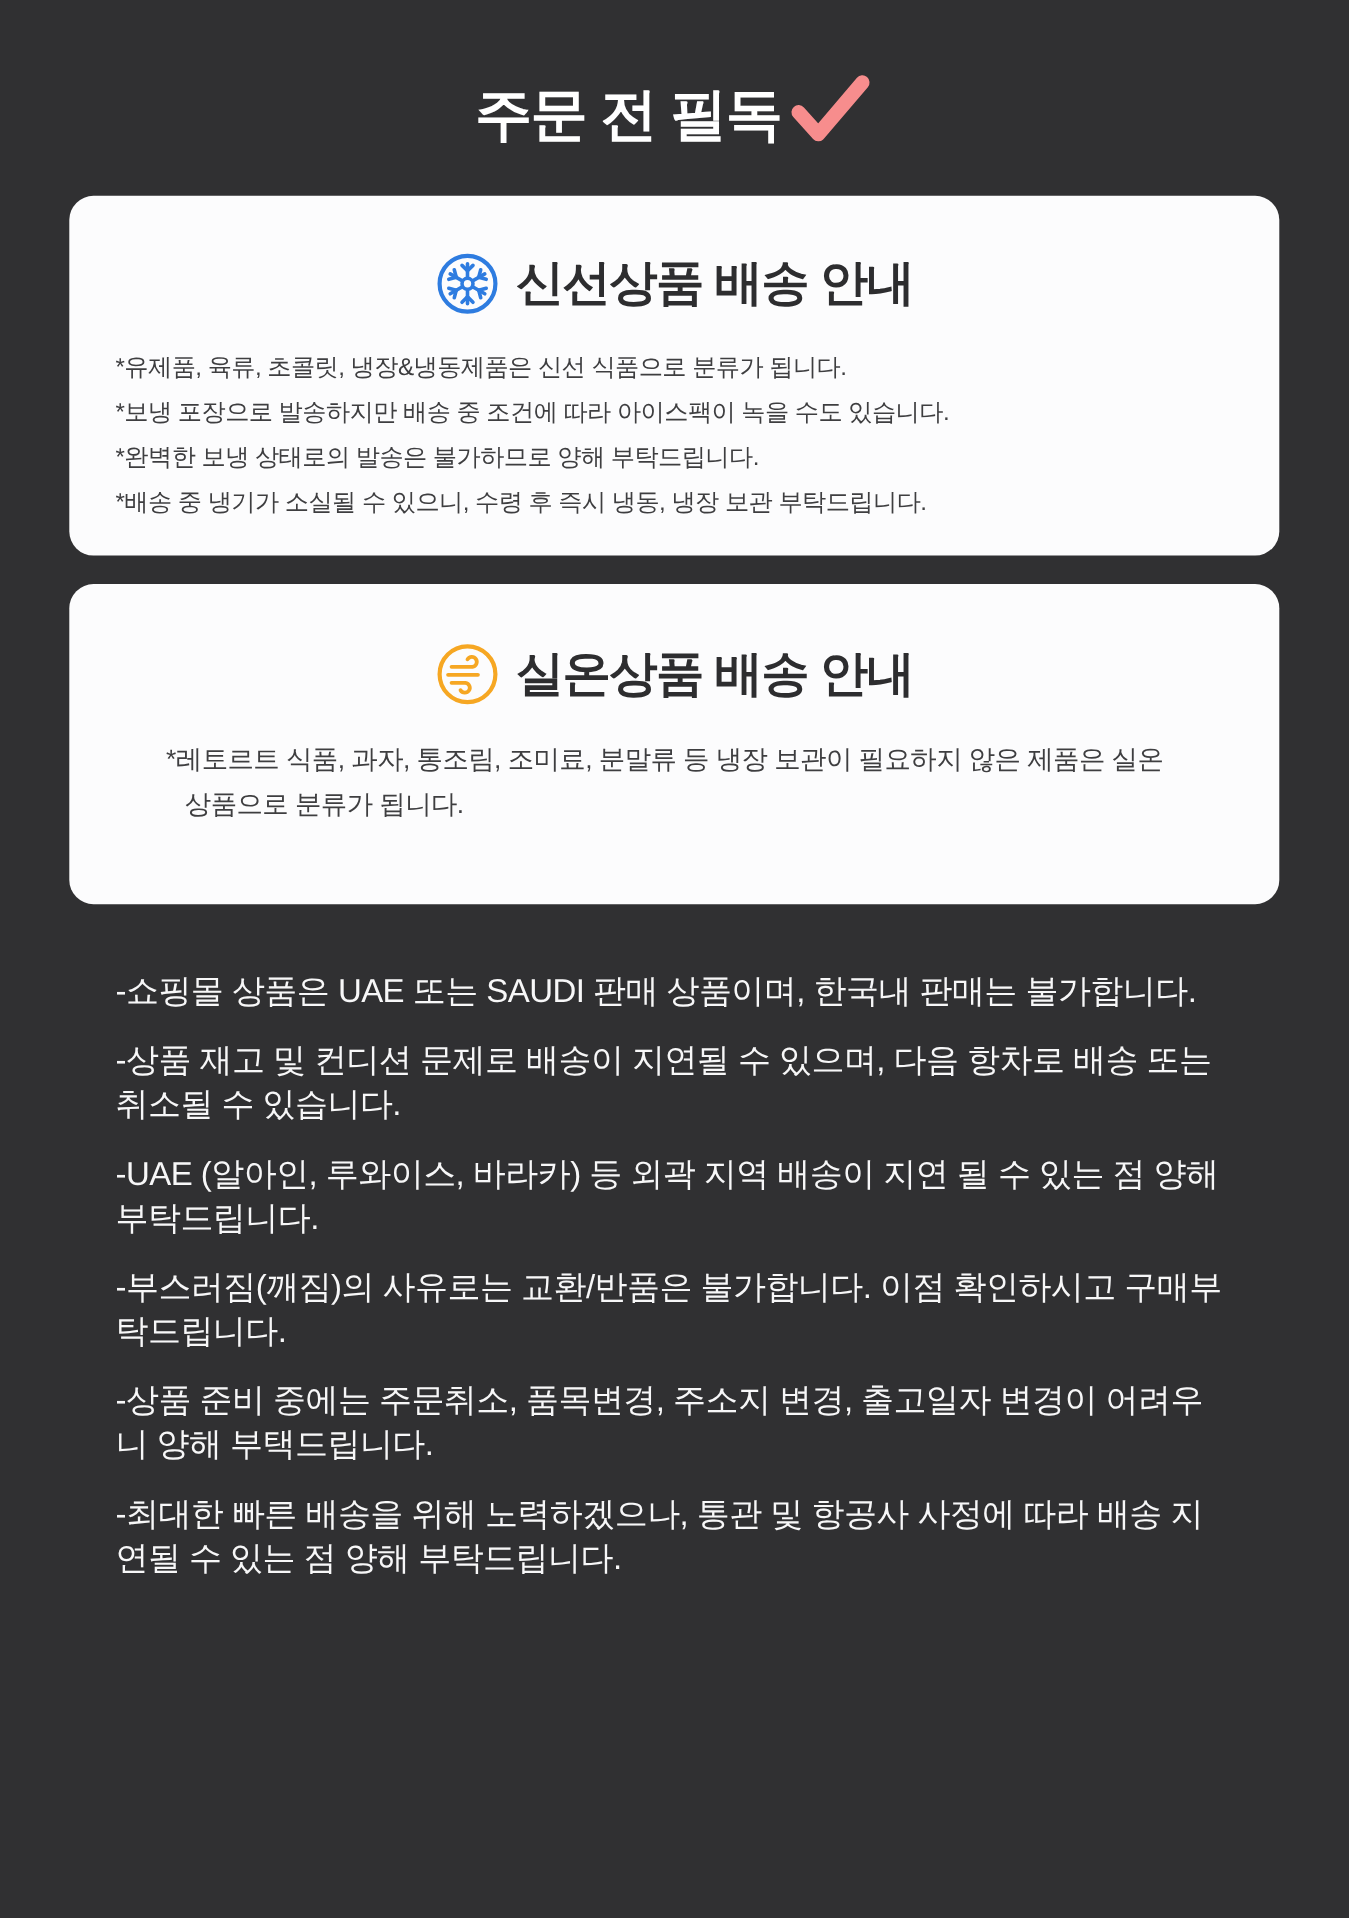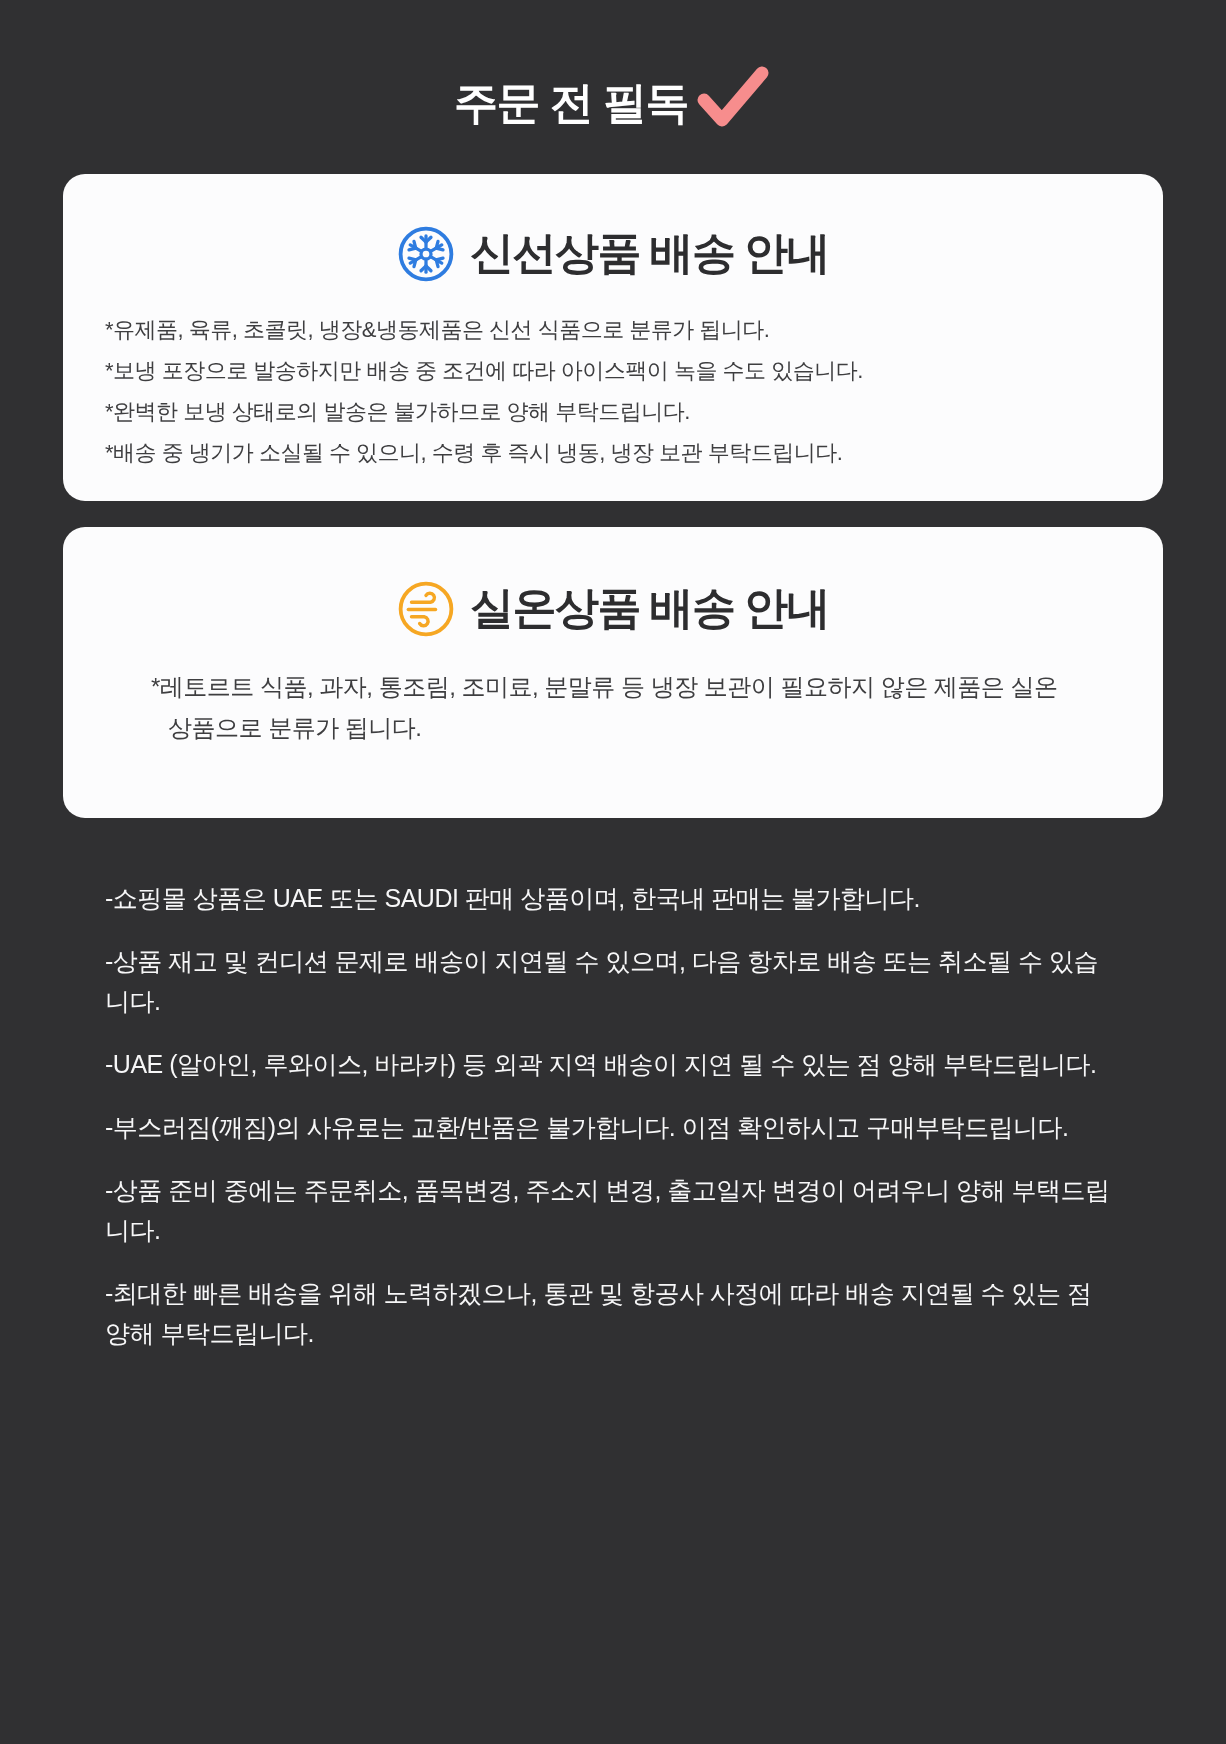--- a/index.html
+++ b/index.html
@@ -7,51 +7,51 @@
     width:1226px;height:1744px;
     background:#303032;
     font-family:"Liberation Sans","DejaVu Sans",sans-serif;
     overflow:hidden;
   }
   .title-row{
     display:flex;align-items:center;justify-content:center;
     padding-top:70px;gap:6px;
   }
   .title-row h1{
-    margin:0;font-size:44px;font-weight:800;color:#ffffff;letter-spacing:-1.5px;
+    margin:0;font-size:52px;font-weight:800;color:#ffffff;letter-spacing:-1.5px;
   }
   .check-svg{width:78px;height:66px;transform:translateY(-6px);}
   .card{
     background:#fcfcfd;border-radius:22px;
     margin:0 63px;
   }
   .card-fresh{margin-top:38px;padding:50px 42px 28px 42px;}
   .card-room{margin-top:26px;padding:52px 42px 46px 42px;}
   .card-header{
-    display:flex;align-items:center;justify-content:center;gap:15px;font-family:Liberation Serif, serif;
+    display:flex;align-items:center;justify-content:center;gap:15px;
   }
   .card-header h2{
     margin:0;font-size:44px;font-weight:800;color:#2d2d2f;letter-spacing:-1.5px;
   }
   .icon-svg{width:58px;height:58px;flex:0 0 auto;}
   .fresh-lines{margin-top:26px;}
   .fresh-lines .line{
     font-size:22px;color:#3e3e40;line-height:41px;letter-spacing:-0.5px;
   }
   .room-paras{margin-top:28px;padding-left:46px;max-width:935px;}
   .room-paras .para{
     font-size:24px;color:#3e3e40;line-height:41px;letter-spacing:-0.5px;
     margin:0 0 24px 0;
     padding-left:17px;text-indent:-17px;
   }
   .notes{
     margin-top:60px;padding:0 105px;
   }
   .notes .note{
-    font-size:25px;color:#f7f7f8;line-height:40px;letter-spacing:-0.5px;
+    font-size:30px;color:#f7f7f8;line-height:40px;letter-spacing:-0.5px;
     margin:0 0 23px 0;
   }
 </style>
 </head>
 <body>
 
 <div class="title-row">
   <h1>주문 전 필독</h1>
   <svg class="check-svg" viewBox="0 0 78 66">
     <path d="M10 36 L28 56 L68 9" fill="none" stroke="#f78d8d" stroke-width="13" stroke-linecap="round" stroke-linejoin="round"></path>

